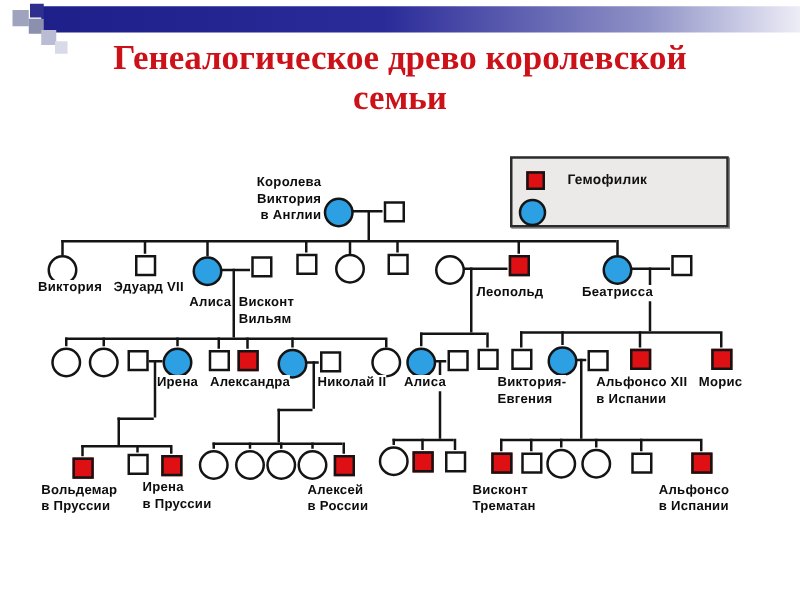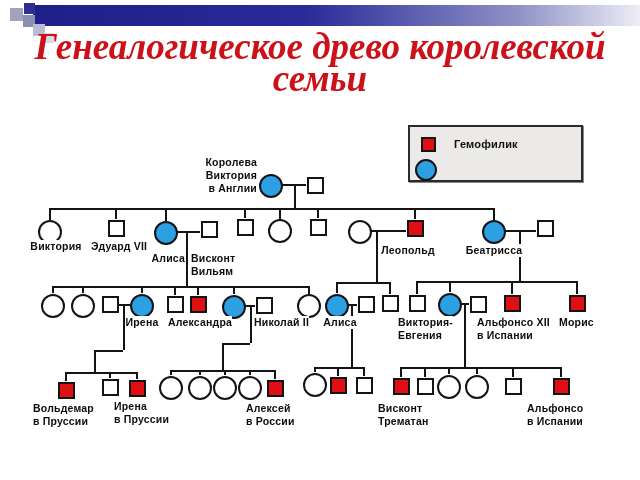--- a/index.html
+++ b/index.html
@@ -5,22 +5,22 @@
   html,body{margin:0;padding:0;}
   body{width:640px;height:480px;background:#ffffff;position:relative;overflow:hidden;
        font-family:"Liberation Sans","DejaVu Sans",sans-serif;}
   .abs{position:absolute;}
   
   #top-bar{position:absolute;left:33px;top:5px;right:0;height:21px;
     background:linear-gradient(to right,#1f1f8a 0%,#2a2a99 45%,#8f92c6 80%,#ededf7 100%);}
   .deco-sq{position:absolute;}
   
   #slide-title{position:absolute;left:0;top:31px;width:100%;text-align:center;
-    font-family:"Liberation Serif","DejaVu Serif",serif;font-style:italic;font-weight:bold;
-    font-size:37px;line-height:32px;}
+    font-family:"Liberation Serif","DejaVu Serif",serif;font-weight:bold;
+    font-size:28px;line-height:32px;}
   
   #legend{position:absolute;left:408px;top:125px;width:175px;height:57px;background:#ebeae8;
     border:2px solid #2b2b2b;box-shadow:1px 1px 0 #888;box-sizing:border-box;}
   .legend-row{display:flex;align-items:center;height:26px;padding-left:5px;}
   .legend-label{font-size:11px;font-weight:bold;color:#111;margin-left:18px;letter-spacing:.2px;}
   .sw-square{width:15px;height:15px;border:2px solid #141414;box-sizing:border-box;margin-left:6px;}
   .sw-circle{width:22px;height:22px;border:2px solid #141414;border-radius:50%;box-sizing:border-box;}
   
   .seg{position:absolute;background:#141414;}
   .node{position:absolute;border:2px solid #141414;box-sizing:border-box;background:#fff;}
@@ -50,21 +50,21 @@
 <div id="legend">
   <div class="legend-row" style="margin-top:4px;">
     <span class="sw-square" style="background: rgb(222, 16, 20);"></span>
     <span class="legend-label">Гемофилик</span>
   </div>
   <div class="legend-row">
     <span class="sw-circle" style="background: rgb(45, 159, 227);"></span>
   </div>
 </div>
 
-<div id="pedigree" class="abs" style="left:0;top:16px;width:640px;height:375px;">
+<div id="pedigree" class="abs" style="left:0;top:0;width:640px;height:375px;">
     <div class="seg" style="left: 282px; top: 168px; width: 24px; height: 2px; background: rgb(20, 20, 20);"></div>
     <div class="seg" style="left: 294px; top: 168px; width: 2px; height: 24px; background: rgb(20, 20, 20);"></div>
     <div class="seg" style="left: 49px; top: 192px; width: 444px; height: 2px; background: rgb(20, 20, 20);"></div>
     <div class="seg" style="left: 49px; top: 192px; width: 2px; height: 12px; background: rgb(20, 20, 20);"></div>
     <div class="seg" style="left: 115px; top: 192px; width: 2px; height: 11px; background: rgb(20, 20, 20);"></div>
     <div class="seg" style="left: 165px; top: 192px; width: 2px; height: 13px; background: rgb(20, 20, 20);"></div>
     <div class="seg" style="left: 244px; top: 192px; width: 2px; height: 10px; background: rgb(20, 20, 20);"></div>
     <div class="seg" style="left: 279px; top: 192px; width: 2px; height: 12px; background: rgb(20, 20, 20);"></div>
     <div class="seg" style="left: 317px; top: 192px; width: 2px; height: 10px; background: rgb(20, 20, 20);"></div>
     <div class="seg" style="left: 414px; top: 192px; width: 2px; height: 11px; background: rgb(20, 20, 20);"></div>

